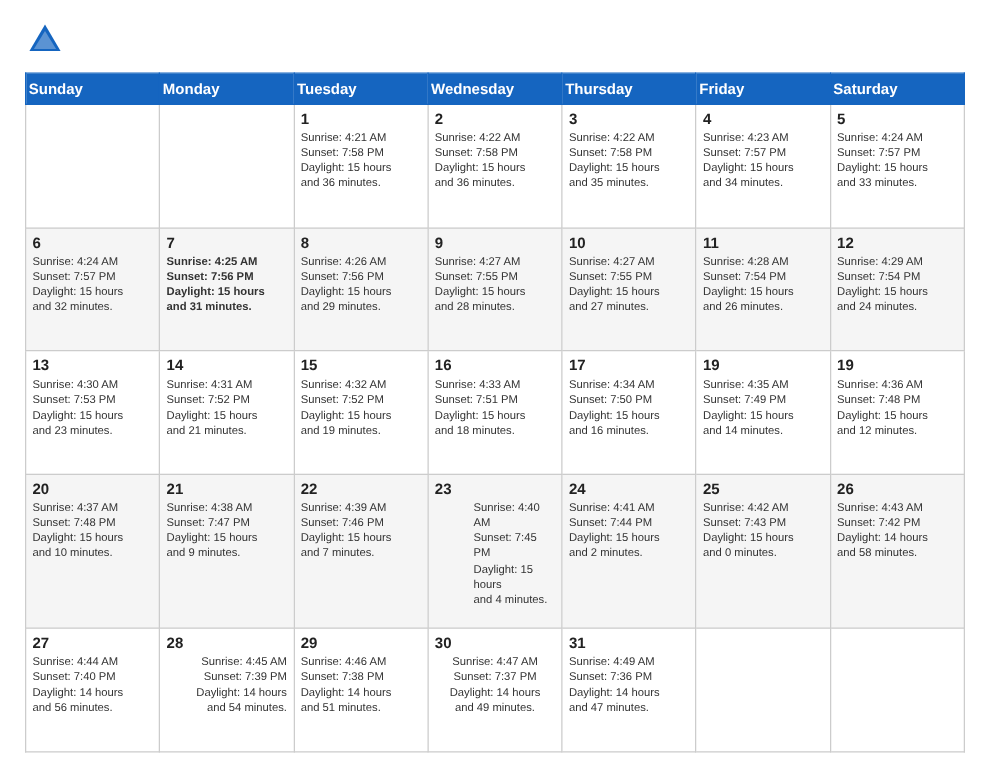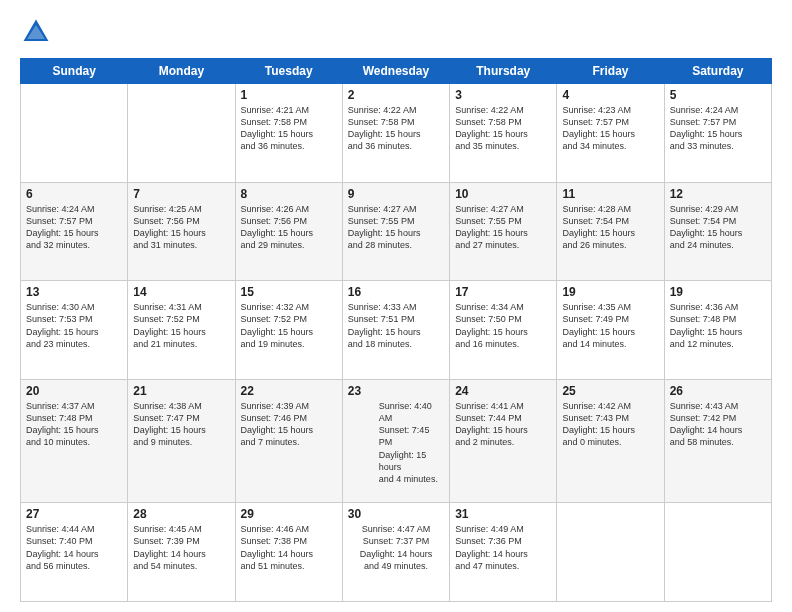--- a/index.html
+++ b/index.html
@@ -57,21 +57,21 @@
     .calendar {
       flex: 1;
       border: 1px solid #ccc;
       border-collapse: collapse;
       width: 100%;
       table-layout: fixed;
     }
     .calendar th {
       background-color: #1565c0;
       color: #fff;
-      text-align: center;
+      text-align: left;
       font-size: 12px;
       font-weight: bold;
       padding: 5px 2px;
       border: 1px solid #1565c0;
     }
     .calendar td {
       vertical-align: top;
       border: 1px solid #ccc;
       padding: 4px 5px;
       font-size: 9.5px;
@@ -180,21 +180,21 @@
         <tr>
           <td>
             <span class="day-num">6</span>
             <div class="cell-text" style="white-space: pre-line;">Sunrise: 4:24 AM
 Sunset: 7:57 PM
 Daylight: 15 hours
 and 32 minutes.</div>
           </td>
           <td>
             <span class="day-num">7</span>
-            <div class="cell-text" style="white-space: pre-line;">Sunrise: 4:25 AM
+            <div class="cell-text" style="white-space: pre-line; font-weight: bold;">Sunrise: 4:25 AM
 Sunset: 7:56 PM
 Daylight: 15 hours
 and 31 minutes.</div>
           </td>
           <td>
             <span class="day-num">8</span>
             <div class="cell-text" style="white-space: pre-line;">Sunrise: 4:26 AM
 Sunset: 7:56 PM
 Daylight: 15 hours
 and 29 minutes.</div>
@@ -333,21 +333,21 @@
         <tr>
           <td>
             <span class="day-num">27</span>
             <div class="cell-text" style="white-space: pre-line;">Sunrise: 4:44 AM
 Sunset: 7:40 PM
 Daylight: 14 hours
 and 56 minutes.</div>
           </td>
           <td>
             <span class="day-num">28</span>
-            <div class="cell-text" style="white-space: pre-line;">Sunrise: 4:45 AM
+            <div class="cell-text" style="white-space: pre-line; text-align: right;">Sunrise: 4:45 AM
 Sunset: 7:39 PM
 Daylight: 14 hours
 and 54 minutes.</div>
           </td>
           <td>
             <span class="day-num">29</span>
             <div class="cell-text" style="white-space: pre-line;">Sunrise: 4:46 AM
 Sunset: 7:38 PM
 Daylight: 14 hours
 and 51 minutes.</div>

